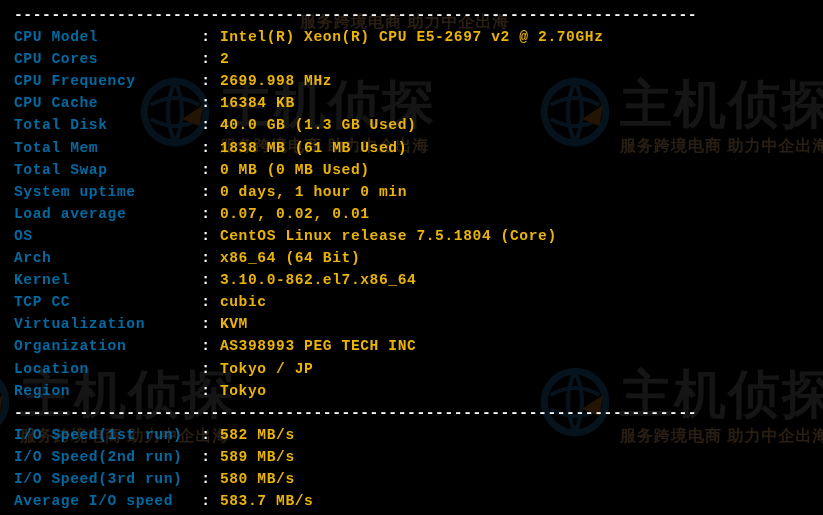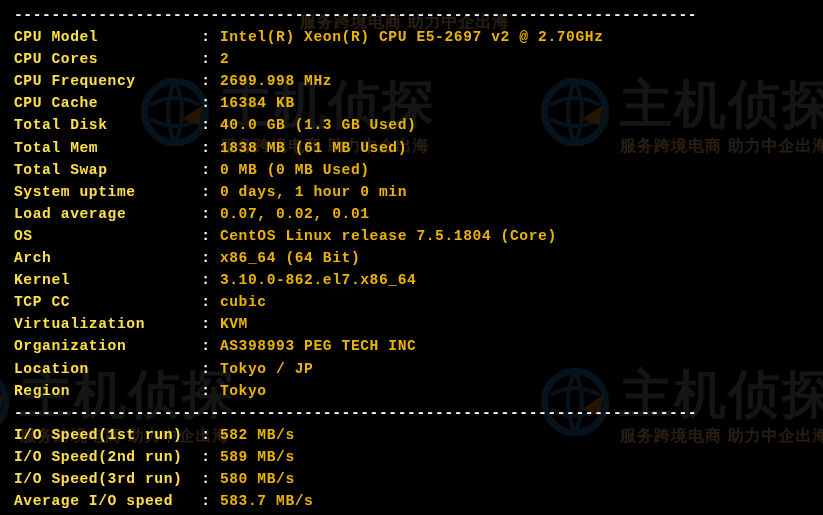--- a/index.html
+++ b/index.html
@@ -17,21 +17,21 @@
     line-height: 22.1px;
     font-weight: bold;
     color: #ffffff;
     padding: 4px 14px;
     white-space: pre;
     letter-spacing: 0.6px;
     position: relative;
     z-index: 2;
   }
   .row { display: block; }
-  .label { color: #fde047; }
+  .label { color: #0369a1; }
   .colon { color: #ffffff; }
   .val-cyan { color: #eab308; }
   .val-yellow { color: #eab308; }
   .sep { color: #ffffff; }
   .wm {
     position: absolute;
     z-index: 1;
     opacity: 0.16;
     user-select: none;
     pointer-events: none;

